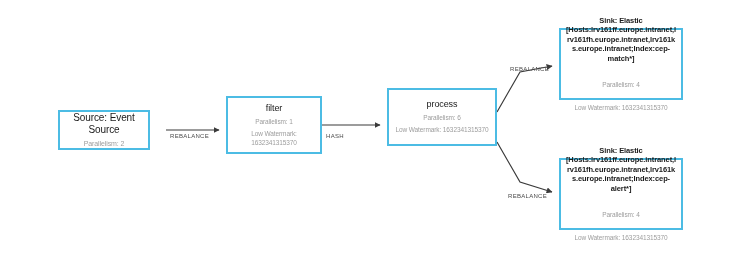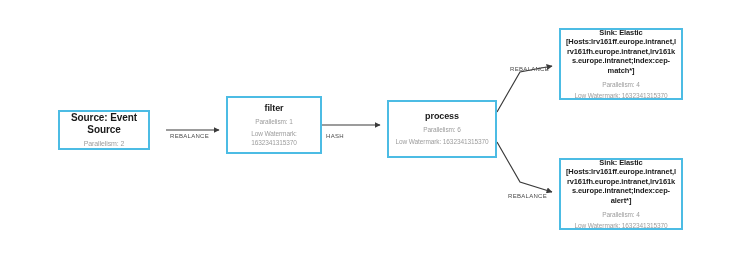--- a/index.html
+++ b/index.html
@@ -33,21 +33,21 @@
     border: 2px solid #4cbce4;
     display: flex;
     flex-direction: column;
     align-items: center;
     justify-content: center;
     text-align: center;
     padding: 3px 4px;
   }
   .node-title {
     color: #1a1a1a;
-    font-weight: bold;
+    font-weight: normal;
     line-height: 1.18;
     letter-spacing: -0.1px;
   }
   .node-sub {
     color: #9d9d9d;
     line-height: 1.3;
     letter-spacing: -0.1px;
   }
   
   #node-source {
@@ -65,32 +65,33 @@
     top: 96px;
     width: 96px;
     height: 58px;
   }
   #node-filter .node-title { font-size: 9px; }
   #node-filter .node-sub { font-size: 6.5px; margin-top: 4px; }
 
   
   #node-process {
     left: 387px;
-    top: 100px;
+    top: 88px;
     width: 110px;
     height: 58px;
   }
   #node-process .node-title { font-size: 9px; }
   #node-process .node-sub { font-size: 6.5px; margin-top: 4px; }
 
   
   .sink {
     left: 559px;
     width: 124px;
     height: 72px;
+    gap: 12px;
   }
   #node-sink-top { top: 28px; }
   #node-sink-bottom { top: 158px; }
   .sink .node-title {
     font-size: 7.5px;
     font-weight: bold;
     line-height: 1.28;
     word-break: break-word;
   }
   .sink .node-sub { font-size: 6.5px; margin-top: 3px; }

